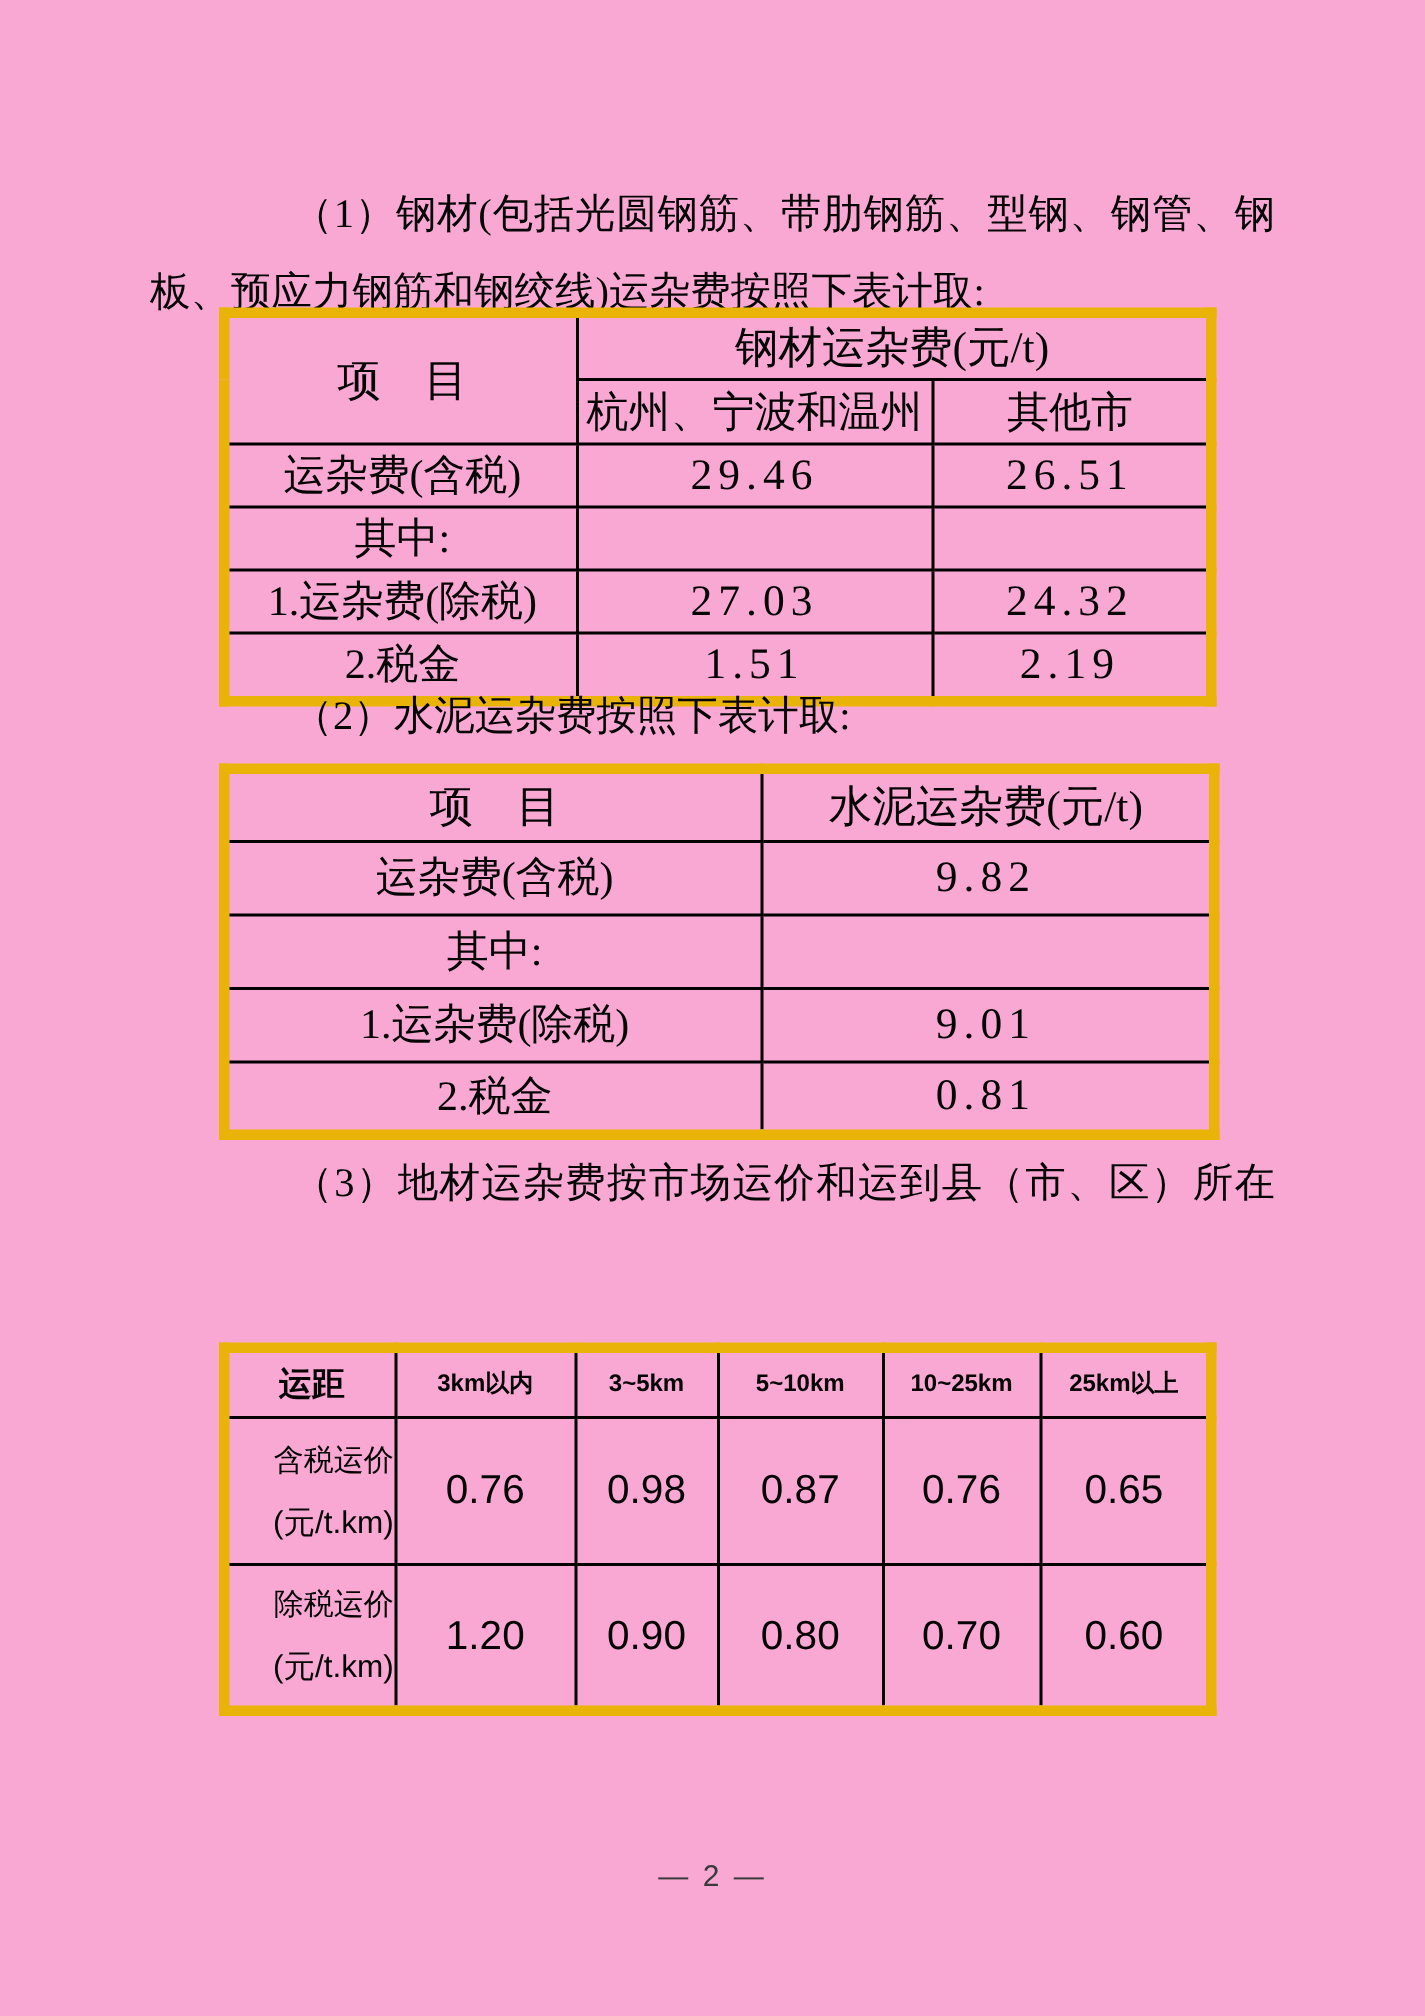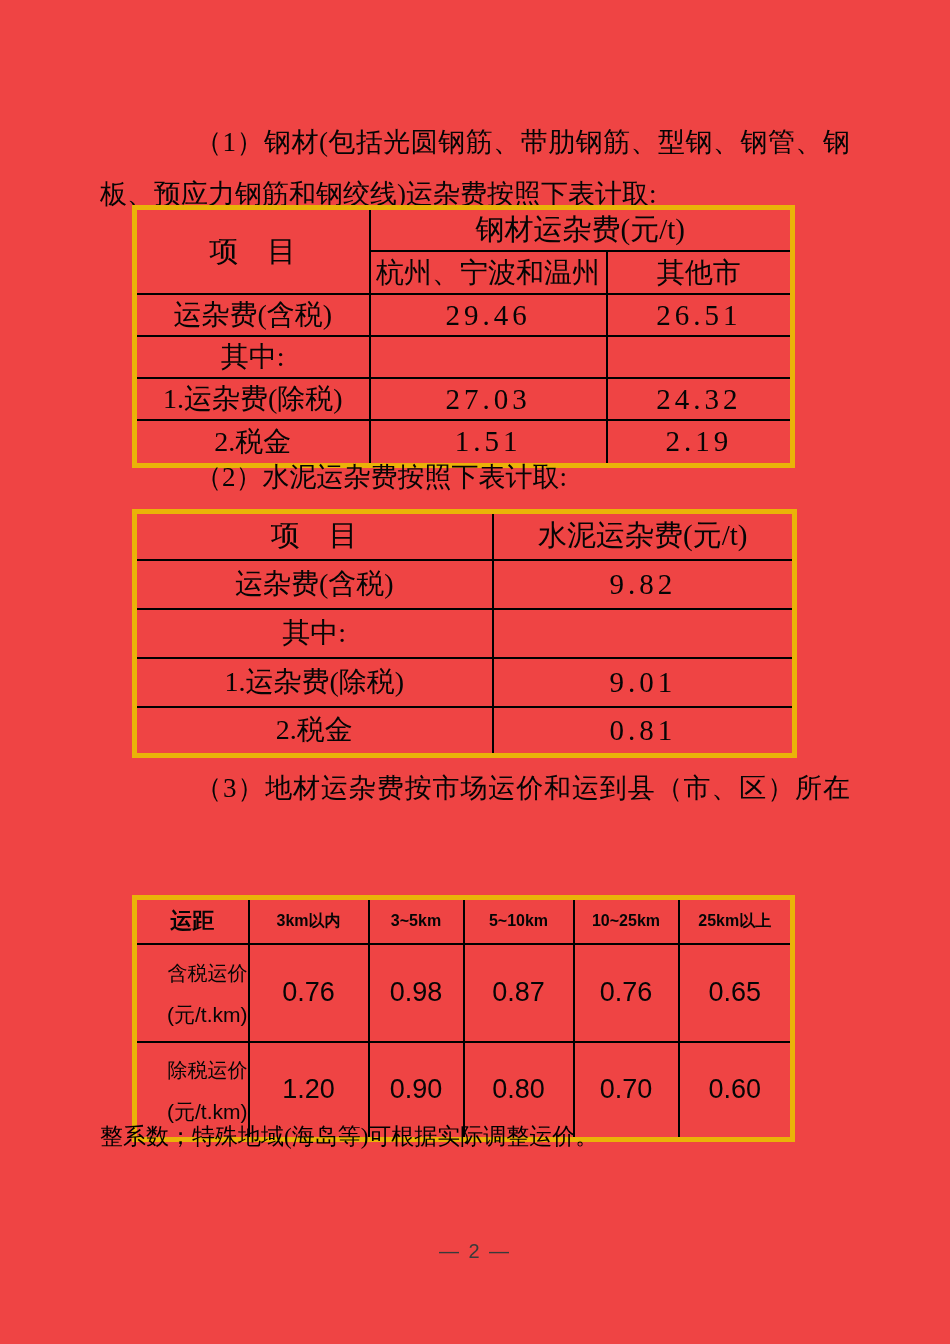--- a/index.html
+++ b/index.html
@@ -1,42 +1,42 @@
 <!DOCTYPE html>
 <html><head>
 <meta charset="utf-8">
 <style>
   * { margin: 0; padding: 0; box-sizing: border-box; }
   html, body { background: #ffffff; }
   .page {
     position: relative;
     width: 950px;
     height: 1344px;
-    background: #ef4444;
+    background: #f9a8d4;
     color: #000;
     font-family: "Liberation Serif", "DejaVu Serif", serif;
     overflow: hidden;
   }
   .block { position: absolute; left: 100px; width: 750px; }
   .para { font-size: 27px; line-height: 52px; color: #050505; }
   .para .ln { width: 750px; }
   .jline { text-align: justify; text-align-last: justify; }
   .indent1 { text-indent: 95px; }
 
   #p1 { top: 116px; }
   #p2 { top: 451px; }
   #p3 { top: 762px; }
 
   table {
     position: absolute;
-    left: 132px;
+    left: 146px;
     border-collapse: collapse;
     table-layout: fixed;
     width: 660px;
-    border: 5px solid #eab308;
+    border: 7px solid #eab308;
     color: #050505;
   }
   td { border: 2px solid #000; text-align: center; vertical-align: middle; padding: 0; overflow: hidden; }
 
   
   #table1 { top: 205px; }
   #table1 .c0 { width: 235px; }
   #table1 .c1 { width: 237px; }
   #table1 .c2 { width: 186px; }
   #table1 tr.hr1 { height: 41px; }
@@ -209,18 +209,17 @@
       <td class="val">1.20</td>
       <td class="val">0.90</td>
       <td class="val">0.80</td>
       <td class="val">0.70</td>
       <td class="val">0.60</td>
     </tr>
   </tbody>
     </table>
 
   <div id="note" class="block">
-    <div class="ln">整系数；特殊地域(海岛等)可根据实际调整运价。</div>
   </div>
 
   <div id="pagenum" class="block">— 2 —</div>
 
 </div>
 
 </body></html>

